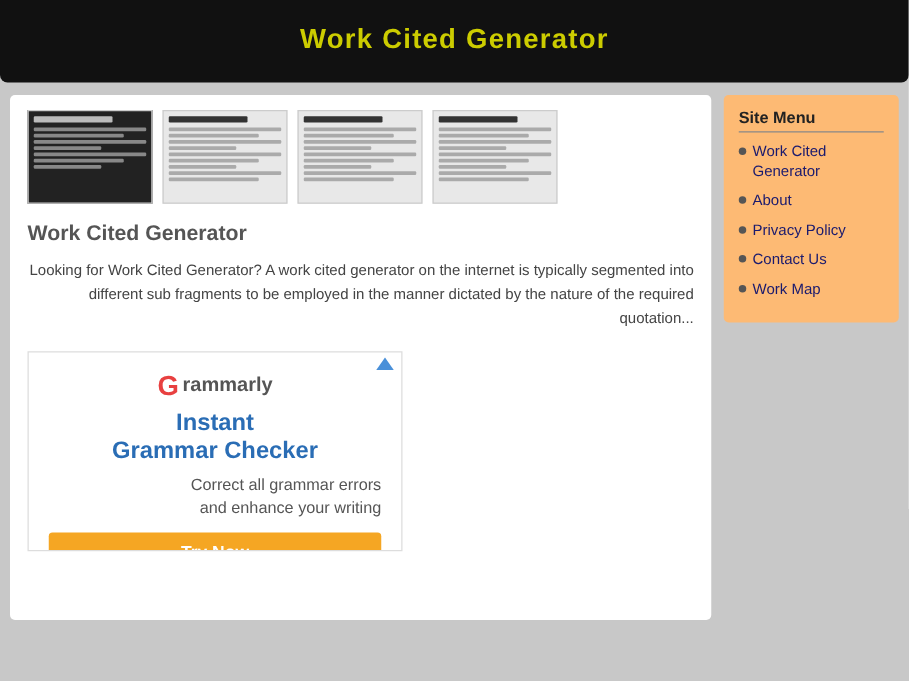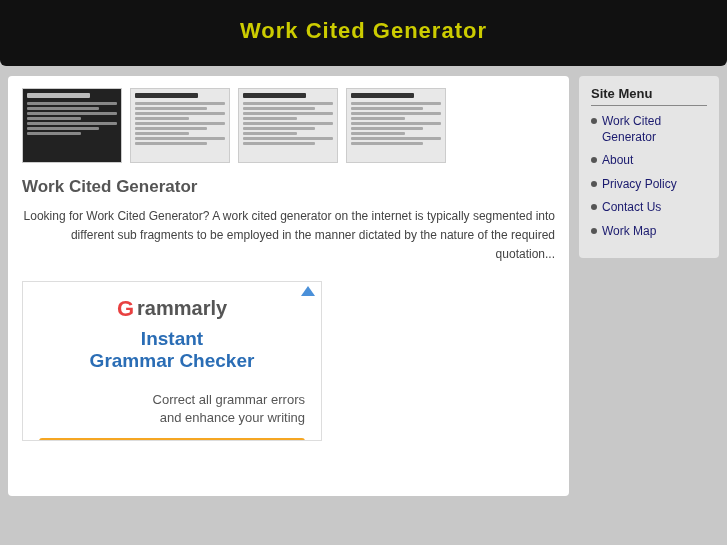--- a/index.html
+++ b/index.html
@@ -138,32 +138,32 @@
       margin-bottom: 6px;
     }
 
     #ad-logo-g {
       font-size: 22px;
       font-weight: bold;
       color: #e84040;
     }
 
     #ad-logo-text {
-      font-size: 20px;
+      font-size: 16px;
       font-weight: bold;
       color: #555;
       text-align: center;
     }
 
     #ad-headline {
       font-size: 19px;
       font-weight: bold;
       color: #2a6db5;
       line-height: 1.2;
-      margin-bottom: 18px;
+      margin-bottom: 6px;
     }
 
     #ad-subline {
       font-size: 13px;
       color: #555;
       line-height: 1.4;
       margin-bottom: 10px;
       text-align: right;
     }
 
@@ -179,21 +179,21 @@
       width: 100%;
     }
 
     
     #sidebar {
       width: 140px;
       flex-shrink: 0;
     }
 
     #sidebar-box {
-      background: #e5e5e5;
+      background: #fdba74;
       border-radius: 4px;
       padding: 10px 12px;
     }
 
     #sidebar-title {
       font-size: 13px;
       font-weight: bold;
       color: #222;
       margin-bottom: 8px;
       border-bottom: 1px solid #888;

